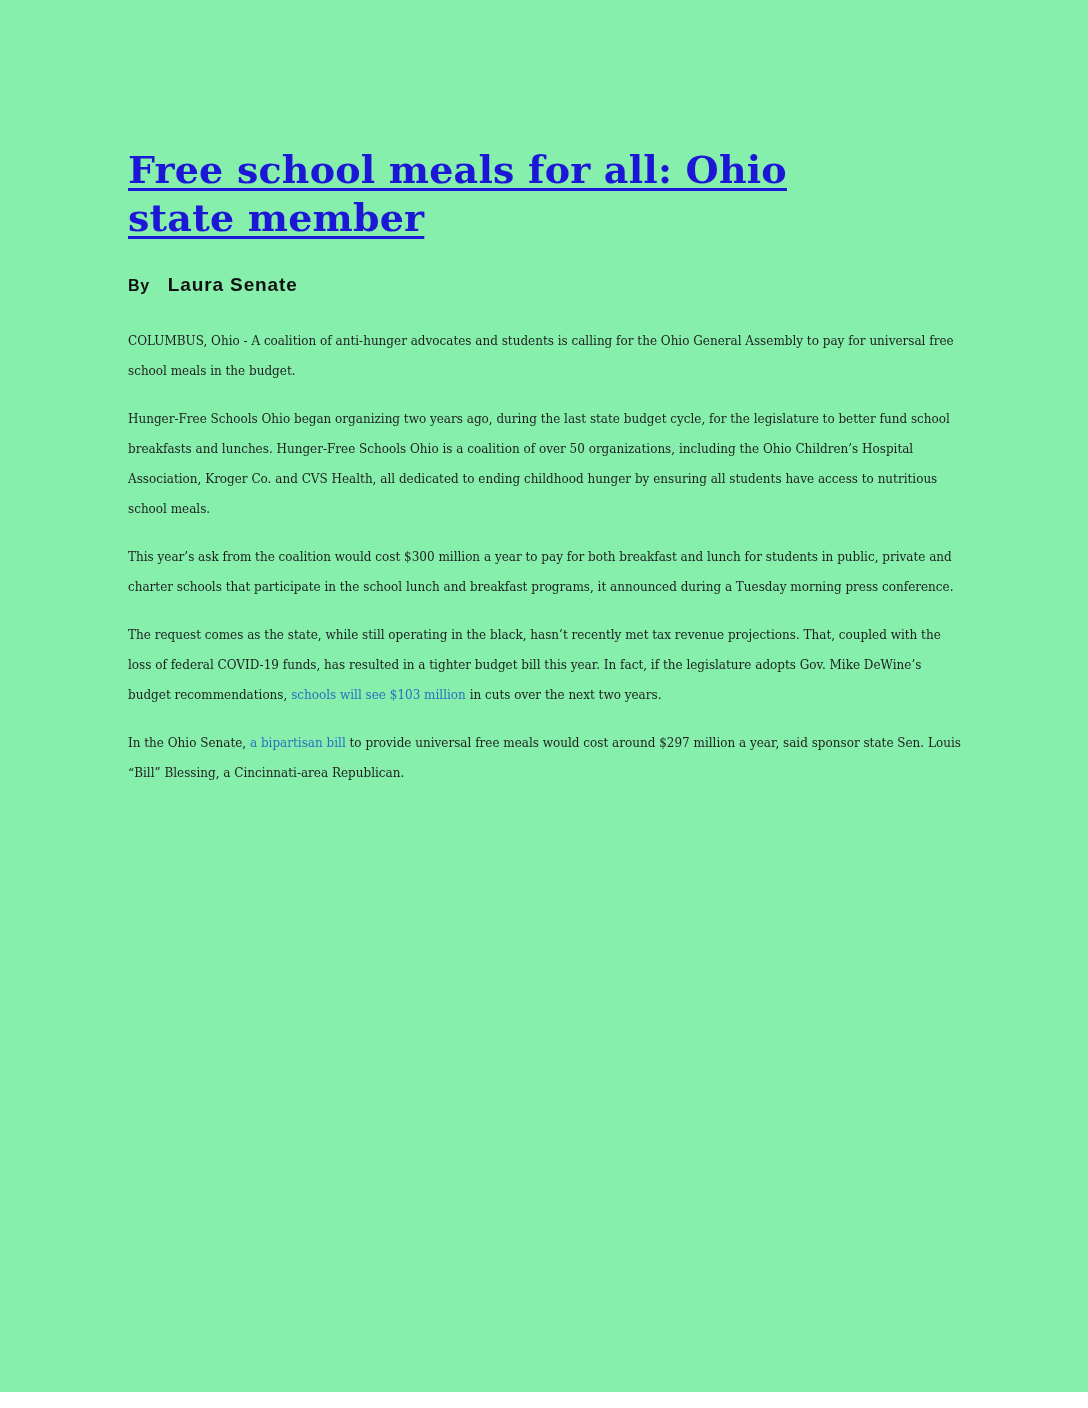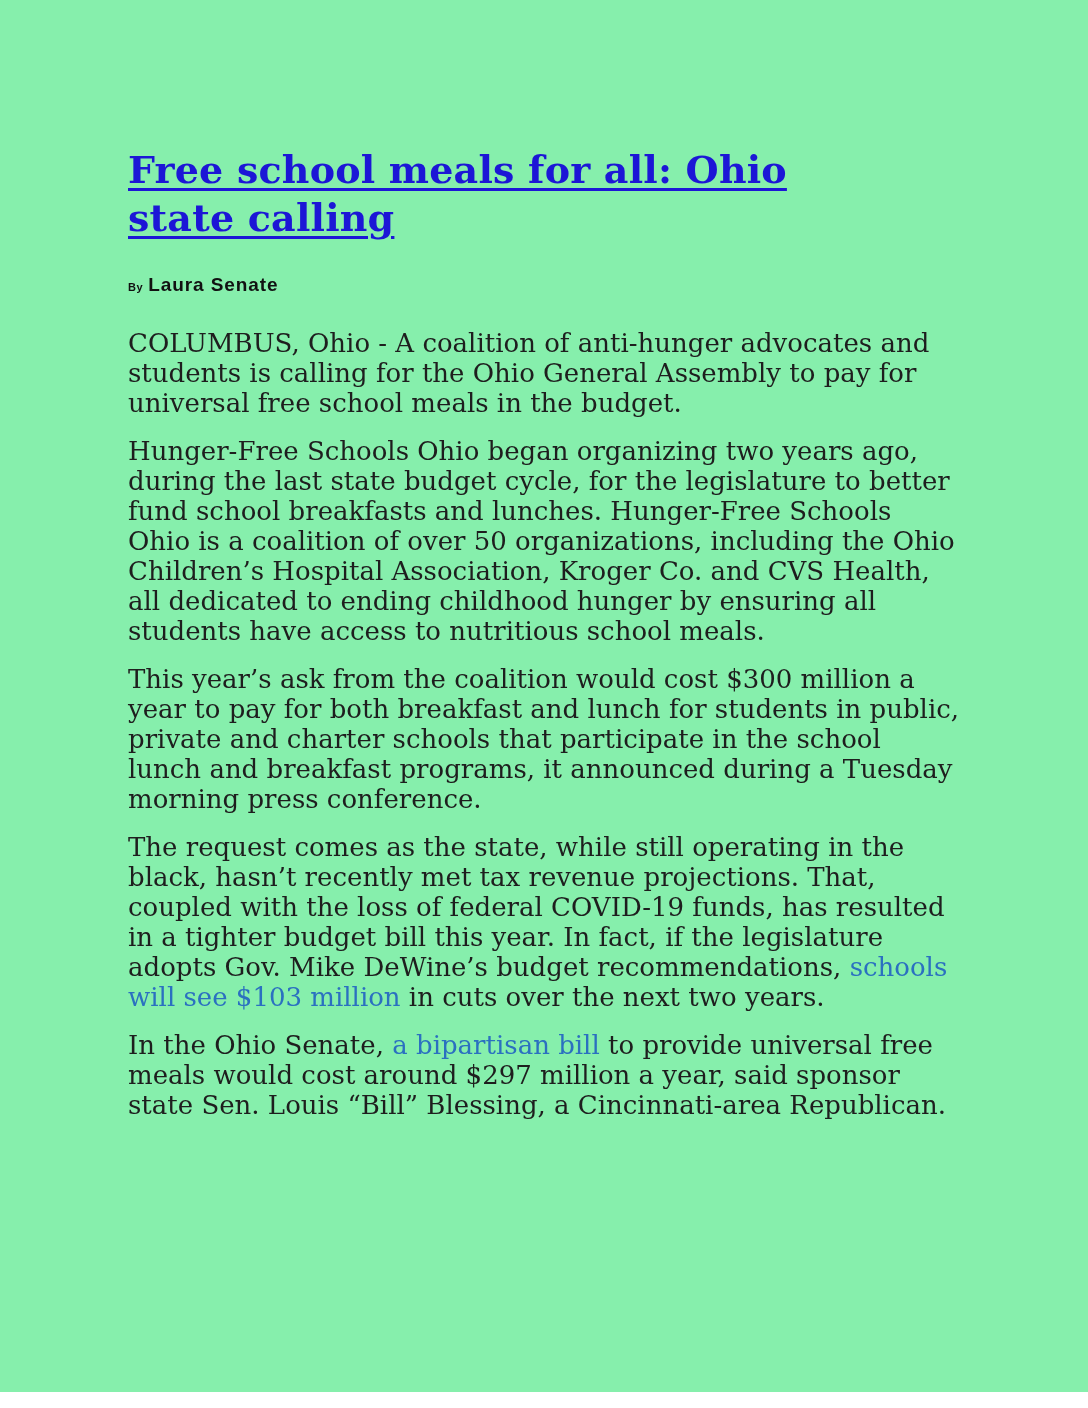--- a/index.html
+++ b/index.html
@@ -37,45 +37,45 @@
   .byline-block {
     margin: 0 0 28px 0;
     font-family: "Liberation Sans", sans-serif;
     font-weight: bold;
     color: #111111;
     letter-spacing: 0.9px;
     font-size: 19px;
     line-height: 25px;
   }
   .byline-prefix {
-    font-size: 11px;
-    margin-right: 5px;
+    font-size: 16px;
+    margin-right: 18px;
     letter-spacing: 0.6px;
   }
   .body-para {
     margin: 0 0 18px 0;
-    font-size: 26px;
+    font-size: 12px;
     line-height: 30px;
     text-align: left;
   }
   .inline-link {
     color: #2b70c0;
     text-decoration: none;
     cursor: pointer;
   }
 </style>
 </head>
 <body>
 
 <div class="page">
 
   <h1 class="headline">
     <a class="headline-link" href="#">
       <span class="hl-line">Free school meals for all: Ohio</span>
-      <span class="hl-line">state calling</span>
+      <span class="hl-line">state member</span>
     </a>
   </h1>
 
   <div class="byline-block">
     <div><span class="byline-prefix">By</span><span class="byline-author">Laura Senate</span></div>
   </div>
 
   <p class="body-para">COLUMBUS, Ohio - A coalition of anti-hunger advocates and students is calling for the Ohio General Assembly to pay for universal free school meals in the budget.</p>
 
   <p class="body-para">Hunger-Free Schools Ohio began organizing two years ago, during the last state budget cycle, for the legislature to better fund school breakfasts and lunches. Hunger-Free Schools Ohio is a coalition of over 50 organizations, including the Ohio Children’s Hospital Association, Kroger Co. and CVS Health, all dedicated to ending childhood hunger by ensuring all students have access to nutritious school meals.</p>

